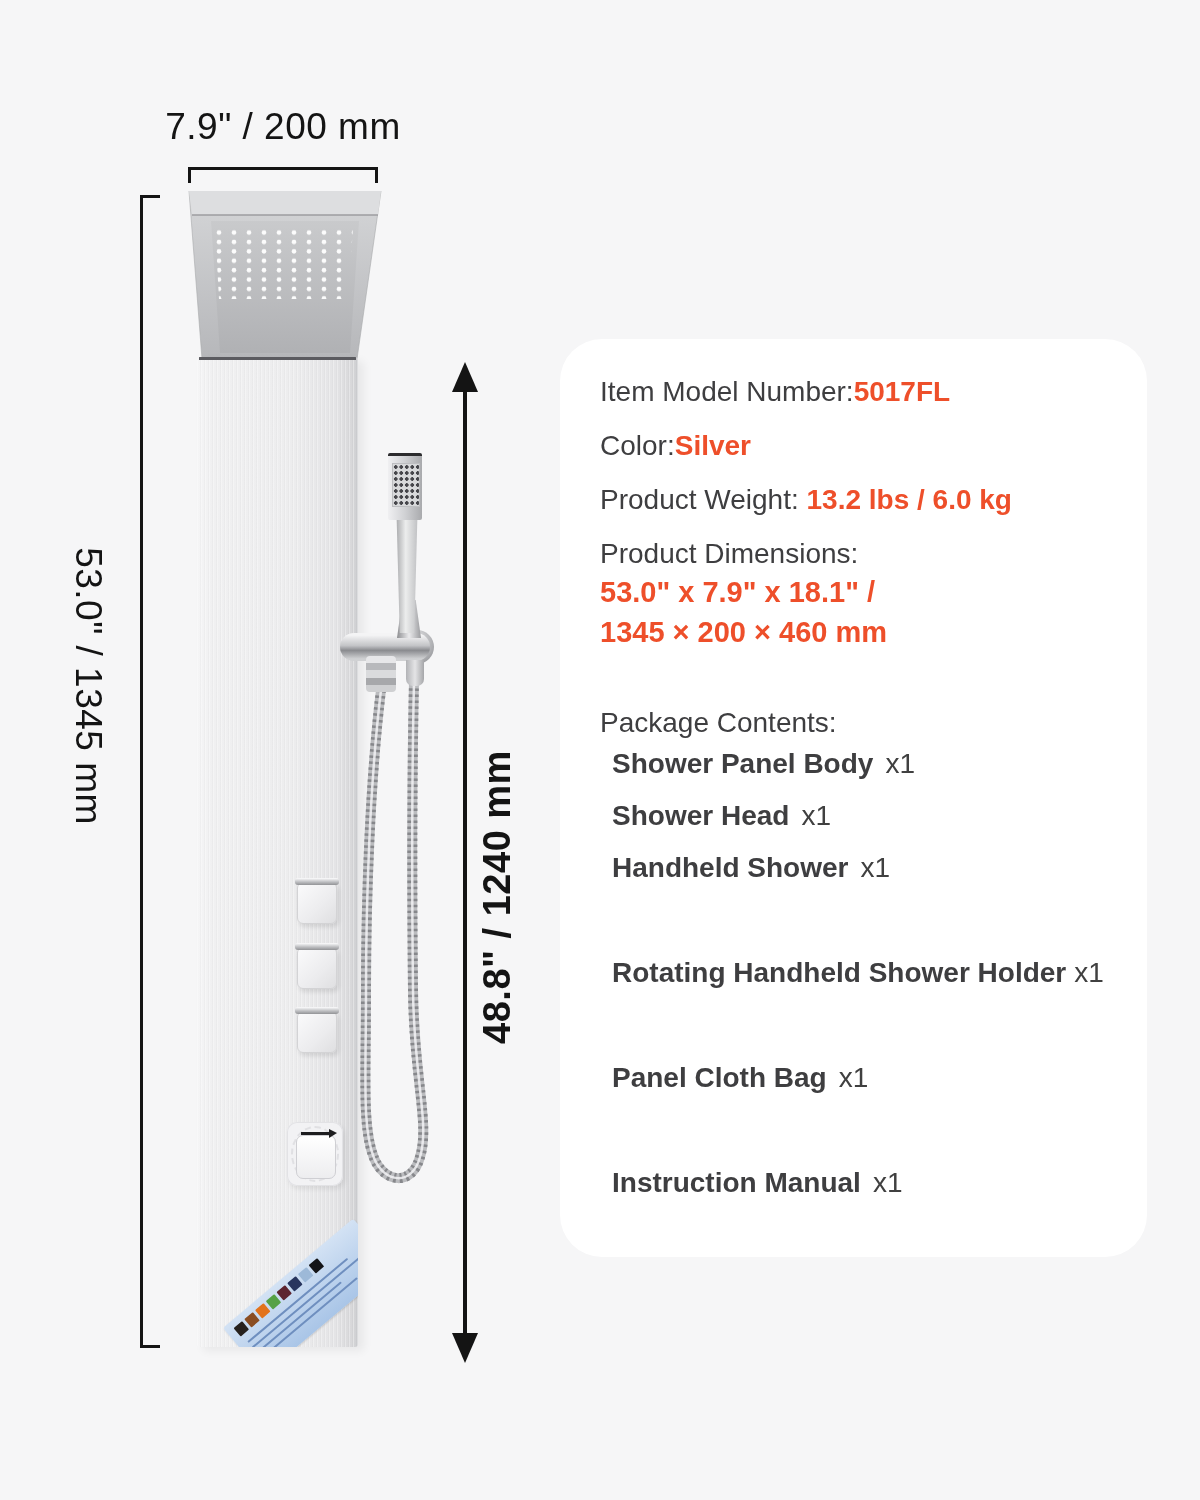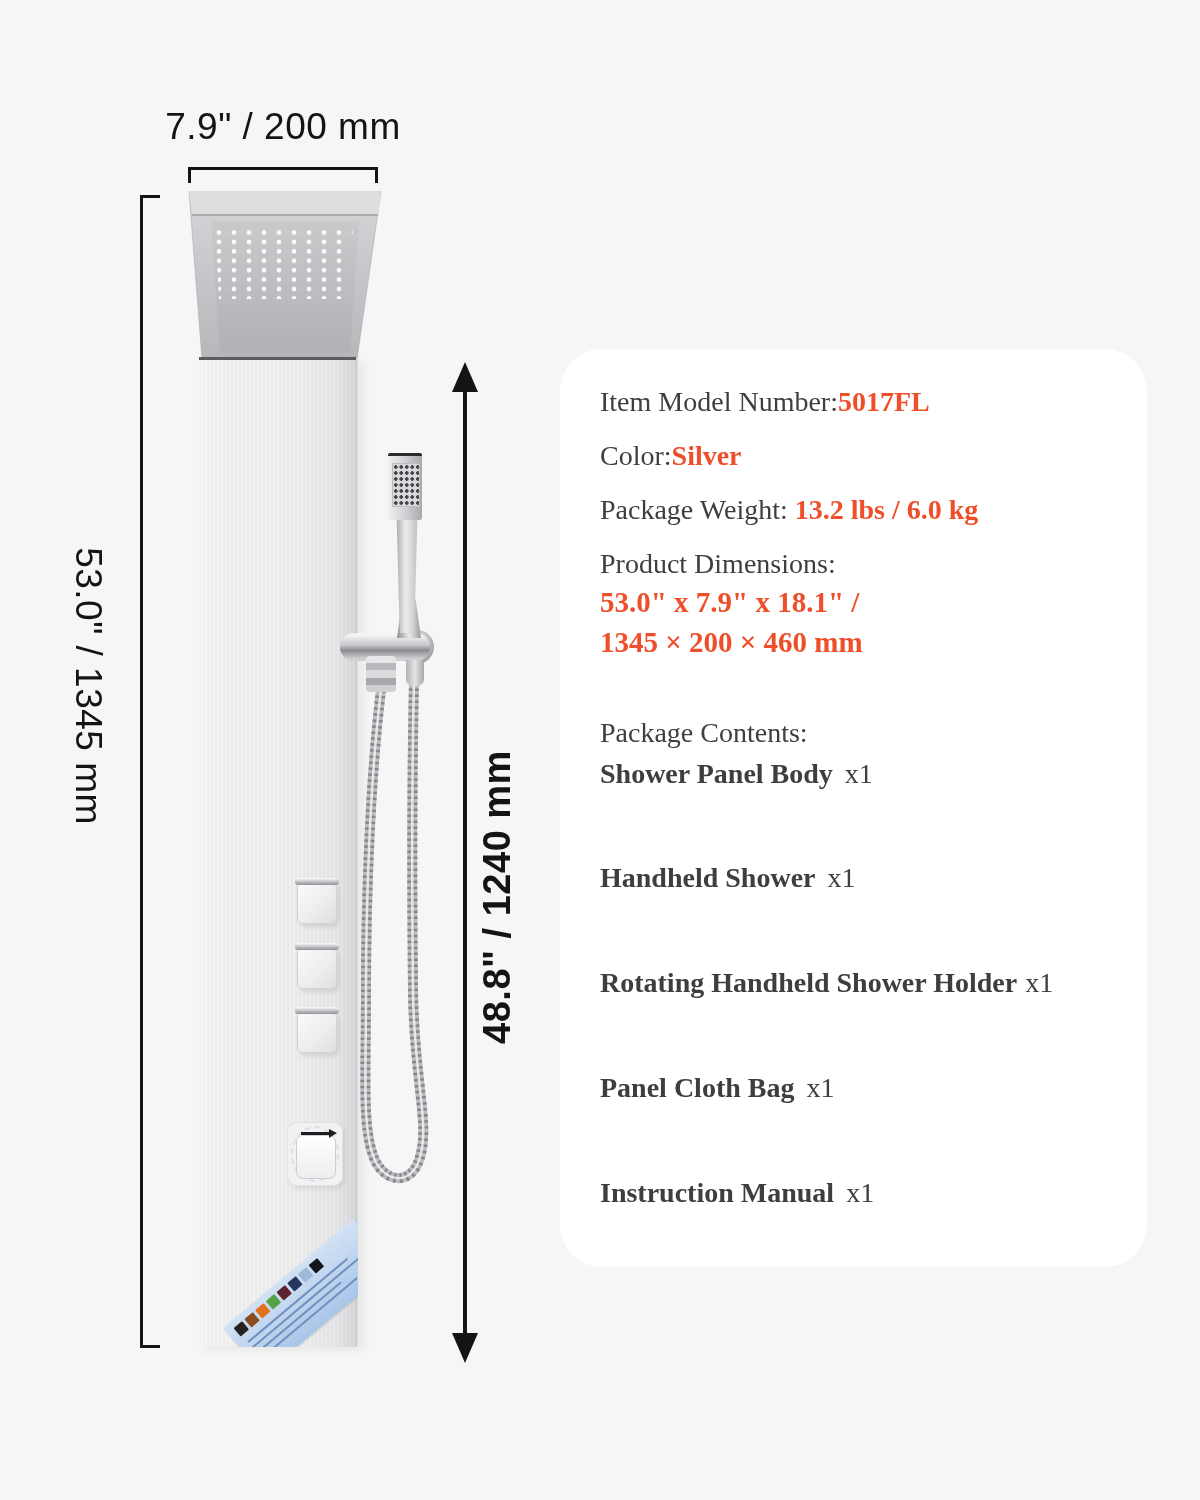--- a/index.html
+++ b/index.html
@@ -74,27 +74,27 @@
            background:linear-gradient(180deg,#f4f4f5 8%,#c3c4c7 45%,#8a8b8f 62%,#d0d1d3 92%);}
   .holder-ball{position:absolute;left:400px;top:630px;width:34px;height:34px;border-radius:50%;z-index:2;
            background:radial-gradient(circle at 35% 30%,#f2f2f3,#b9babd 55%,#86878b);}
   .elbow{position:absolute;left:406px;top:660px;width:18px;height:26px;border-radius:0 0 7px 7px;z-index:6;
            background:linear-gradient(90deg,#b2b3b6,#e4e4e6 50%,#a5a6a9);}
   .nut{position:absolute;left:366px;top:656px;width:30px;height:36px;border-radius:4px;z-index:6;
            background:linear-gradient(180deg,#e7e7e9 0 20%,#b8b9bc 20% 40%,#dadbdd 40% 60%,#a7a8ab 60% 80%,#cfd0d2 80%);}
   .hose-svg{position:absolute;left:340px;top:660px;z-index:1;}
 
   
-  .card{position:absolute;left:560px;top:349px;width:587px;height:918px;background:#ffffff;
-        border-radius:42px;font-family:Liberation Serif, serif;}
+  .card{position:absolute;left:560px;top:339px;width:587px;height:918px;background:#ffffff;
+        border-radius:42px;}
   .row{position:absolute;left:40px;right:30px;font-size:28px;line-height:34px;color:#3e3e40;
        white-space:nowrap;}
   .row .val{color:#ee4f2a;font-weight:700;}
   .row .qty{color:#404040;font-weight:500;margin-left:12px;}
-  .row .name{font-weight:700;}
+  .row .name{font-weight:700;margin-left:12px;}
   .dimline{position:absolute;left:40px;font-size:29px;line-height:36px;color:#ee4f2a;font-weight:700;
        white-space:nowrap;}
 </style>
 </head>
 <body>
 
 <div class="stage">
 
   <div class="dim-label dim-top">7.9" / 200 mm</div>
   <div class="bracket-top"></div>
@@ -183,33 +183,36 @@
   <div class="nut"></div>
 
   <div class="card">
     <div class="row" style="top:36px">
       <span>Item Model Number:</span><span class="val">5017FL</span>
     </div>
     <div class="row" style="top:90px">
       <span>Color:</span><span class="val">Silver</span>
     </div>
     <div class="row" style="top:144px">
-      <span>Package Weight: </span><span class="val">13.2 lbs / 6.0 kg</span>
+      <span>Product Weight: </span><span class="val">13.2 lbs / 6.0 kg</span>
     </div>
     <div class="row" style="top:198px">
       <span>Product Dimensions:</span>
     </div>
     <div class="dimline" style="top:235px">53.0" x 7.9" x 18.1" /</div>
     <div class="dimline" style="top:275px">1345 × 200 × 460 mm</div>
 
     <div class="row" style="top:367px">Package Contents:</div>
 
     <div class="row" style="top:408px">
       <span class="name">Shower Panel Body</span><span class="qty">x1</span>
     </div>
+    <div class="row" style="top:460px">
+      <span class="name">Shower Head</span><span class="qty">x1</span>
+    </div>
     <div class="row" style="top:512px">
       <span class="name">Handheld Shower</span><span class="qty">x1</span>
     </div>
     <div class="row" style="top:617px">
       <span class="name">Rotating Handheld Shower Holder</span><span class="qty" style="margin-left:8px">x1</span>
     </div>
     <div class="row" style="top:722px">
       <span class="name">Panel Cloth Bag</span><span class="qty">x1</span>
     </div>
     <div class="row" style="top:827px">

